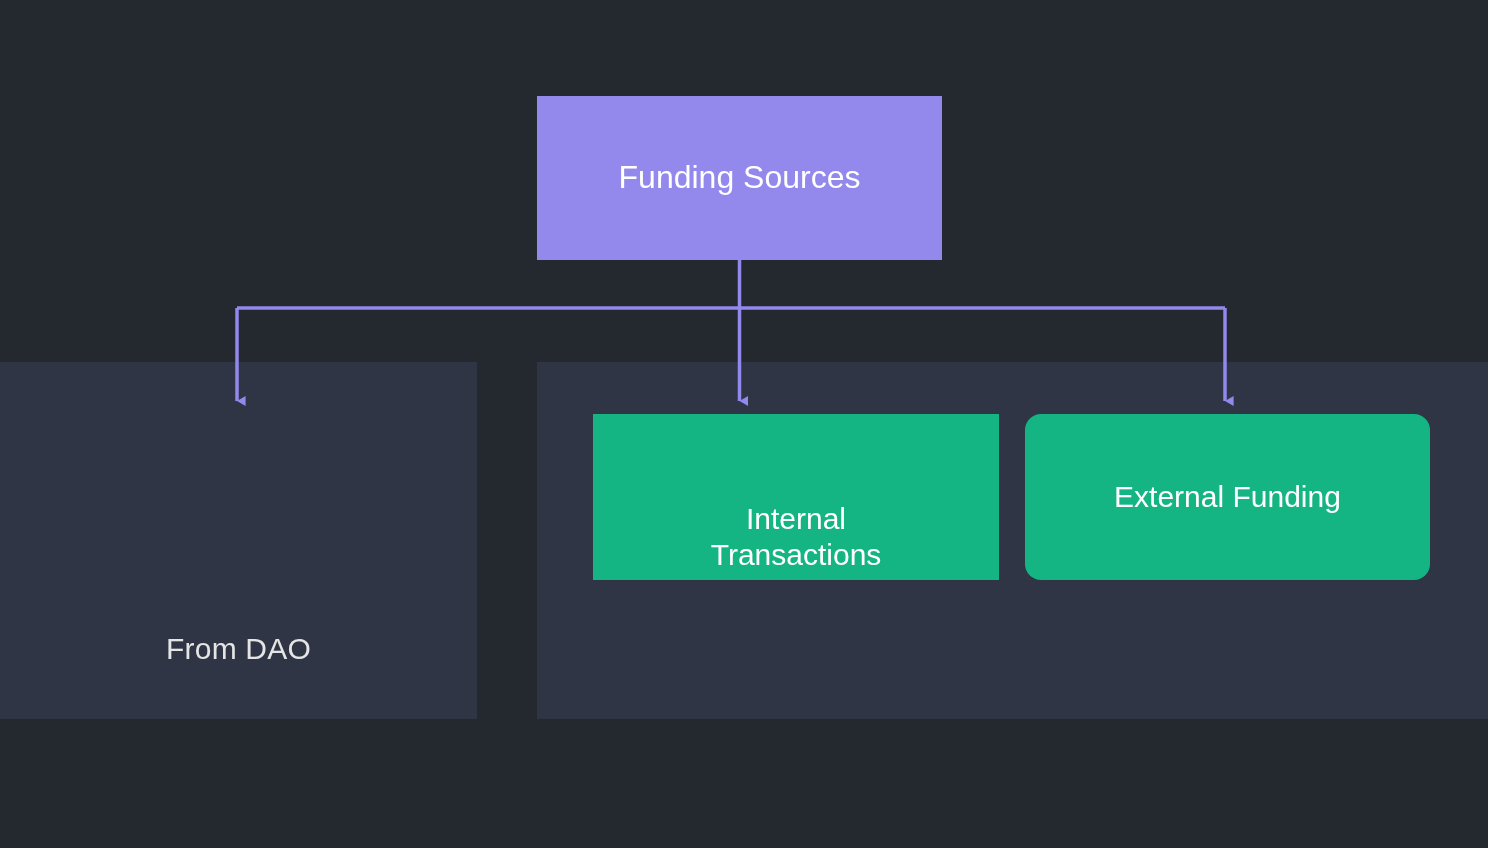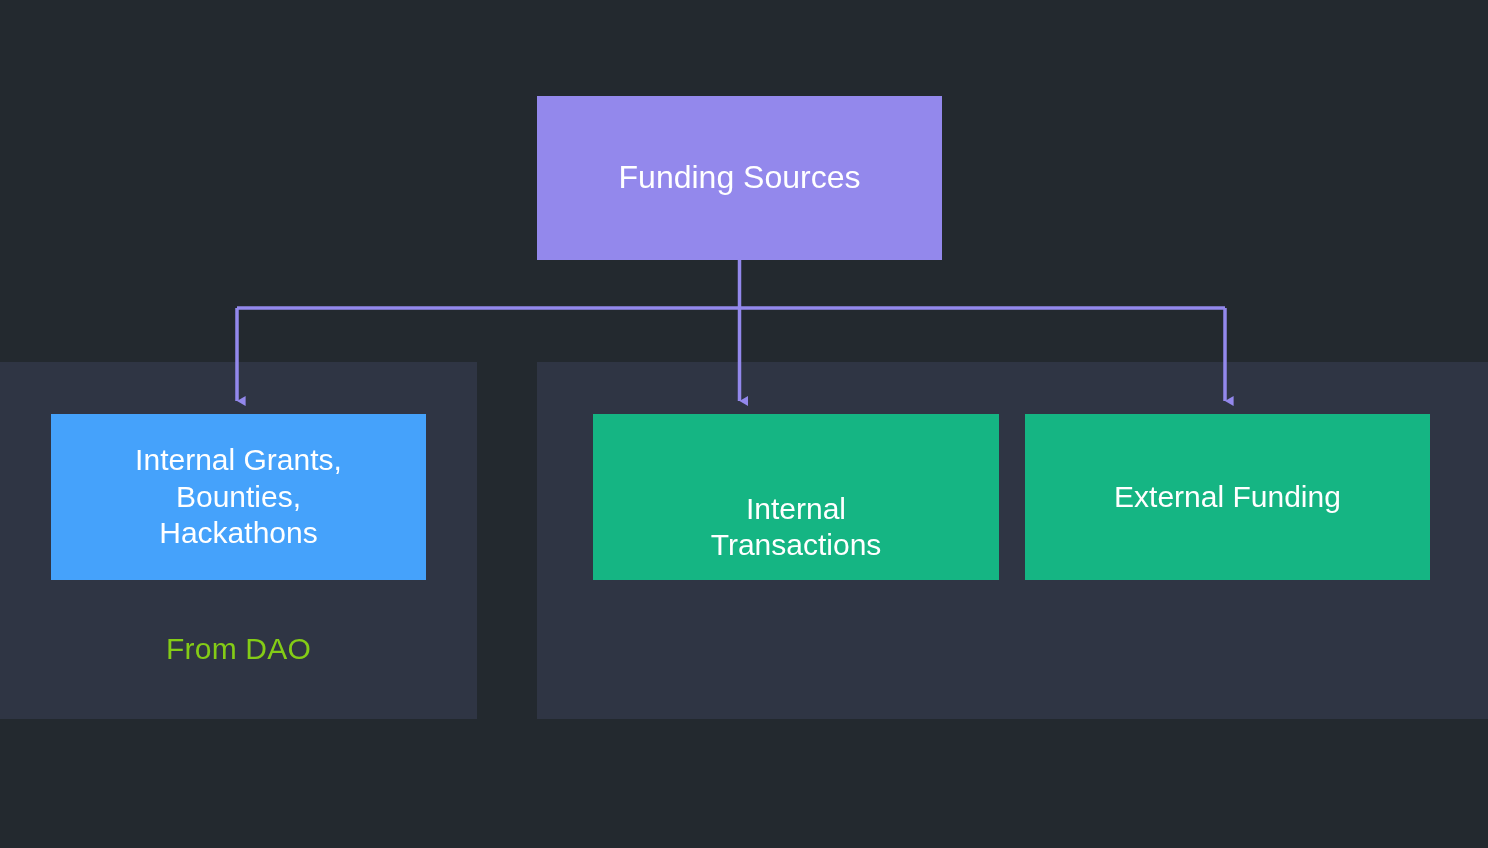--- a/index.html
+++ b/index.html
@@ -39,21 +39,21 @@
 
   #group-panel-subdao {
     left: 537px;
     top: 362px;
     width: 951px;
     height: 357px;
   }
 
   .group-caption {
     position: absolute;
-    color: #84cc16;
+    color: #e5e5e5;
     font-size: 30px;
     font-weight: 400;
     letter-spacing: 0.2px;
     white-space: nowrap;
     text-align: center;
   }
 
   #group-caption-dao {
     left: 0px;
     top: 632px;
@@ -69,21 +69,21 @@
   
   .node-box {
     position: absolute;
     display: flex;
     align-items: center;
     justify-content: center;
     text-align: center;
     color: #ffffff;
     font-weight: 400;
     line-height: 1.22;
-    padding: 16px 10px;
+    padding: 6px 10px;
   }
 
   #node-funding-sources {
     left: 537px;
     top: 96px;
     width: 405px;
     height: 164px;
     background: #9388ec;
     font-size: 32px;
   }
@@ -107,20 +107,21 @@
     align-items: flex-end;
   }
 
   #node-external-funding {
     left: 1025px;
     top: 414px;
     width: 405px;
     height: 166px;
     background: #15b583;
     font-size: 30px;
+    border-radius: 16px;
   }
 
   
   #connector-layer {
     position: absolute;
     left: 0;
     top: 0;
     width: 1488px;
     height: 848px;
     pointer-events: none;
@@ -150,23 +151,20 @@
 
     <path d="M 739.5 308 L 739.5 401" stroke="#9388ec" stroke-width="3.5" fill="none" marker-end="url(#arrowhead)"></path>
 
     <path d="M 1225 308 L 1225 401" stroke="#9388ec" stroke-width="3.5" fill="none" marker-end="url(#arrowhead)"></path>
   </svg>
 
   <div class="node-box" id="node-funding-sources">
     <span>Funding Sources</span>
   </div>
 
-  <div class="node-box" id="node-internal-grants">
-    <span>Internal Grants,<br>Bounties,<br>Hackathons</span>
-  </div>
 
   <div class="node-box" id="node-internal-transactions">
     <span>Internal<br>Transactions</span>
   </div>
 
   <div class="node-box" id="node-external-funding">
     <span>External Funding</span>
   </div>
 
   <div class="group-caption" id="group-caption-dao">From DAO</div>

